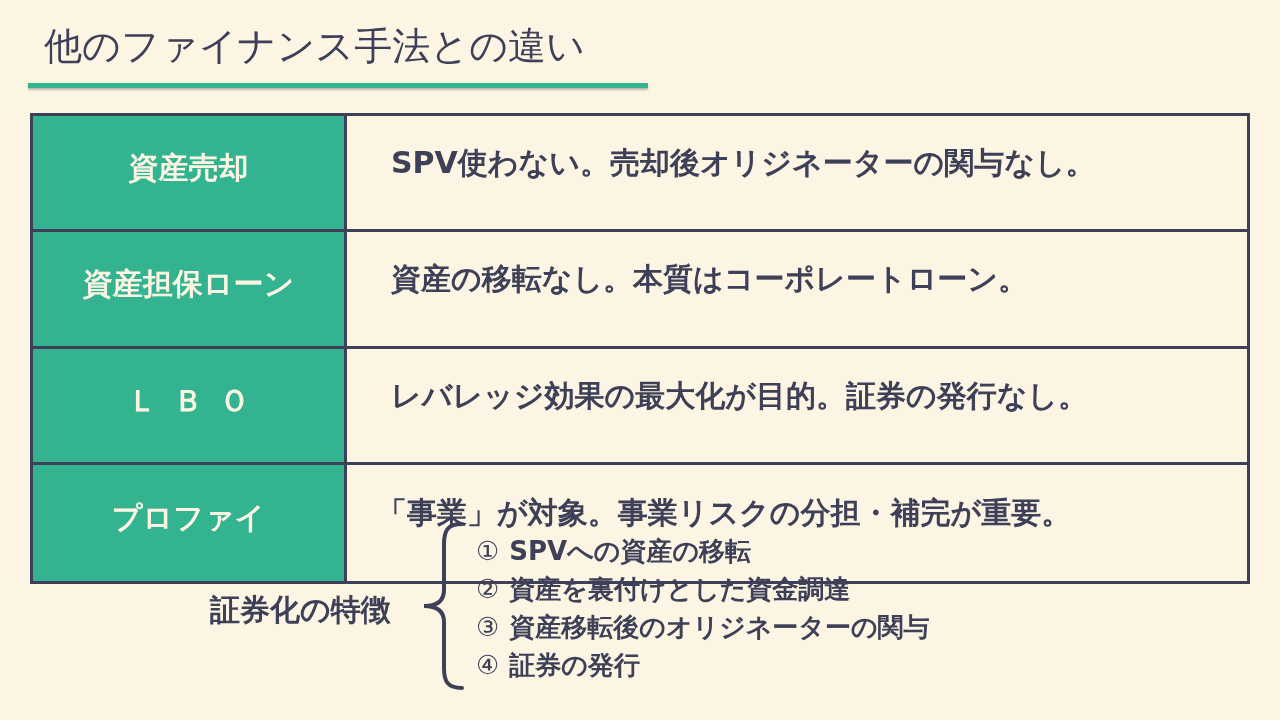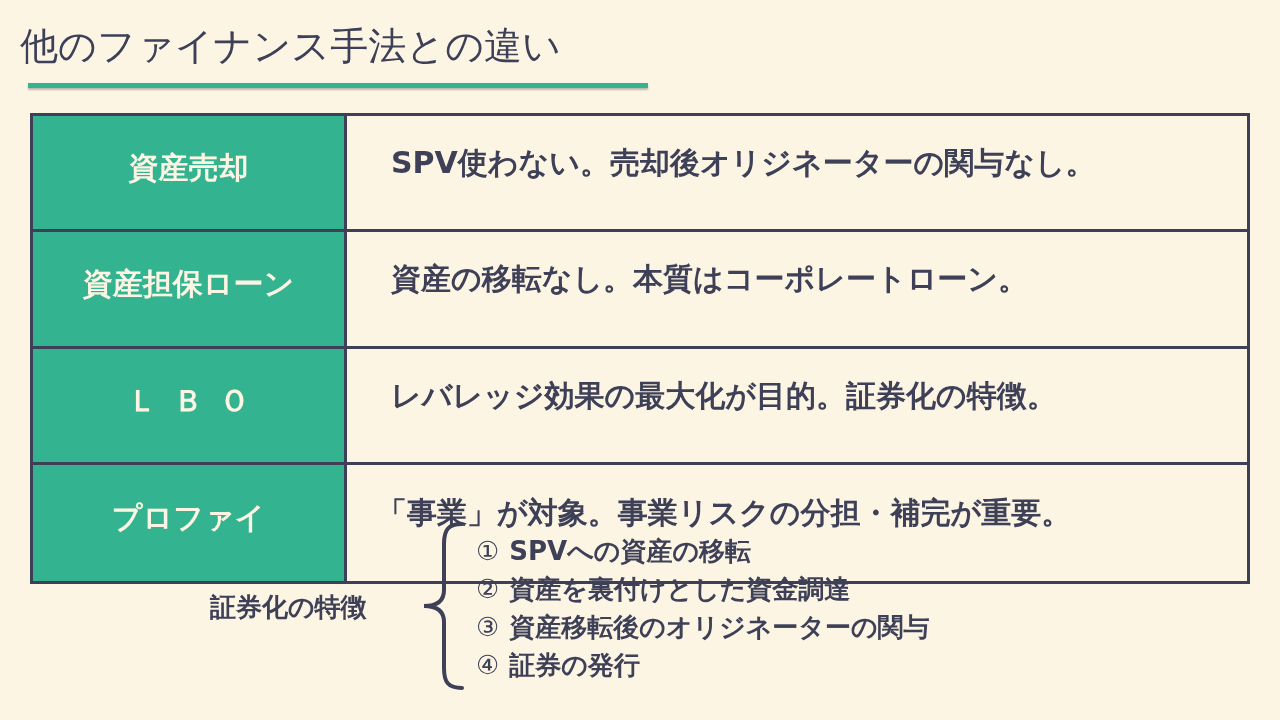--- a/index.html
+++ b/index.html
@@ -4,21 +4,21 @@
   <style>
     * { box-sizing: border-box; margin: 0; padding: 0; }
     html, body { width: 1280px; height: 720px; overflow: hidden; }
     body {
       background: #fdf5e4;
       font-family: "DejaVu Sans", "Liberation Sans", sans-serif;
       color: #3d4057;
       position: relative;
     }
     .title {
-      position: absolute; left: 20px; top: 18px;
+      position: absolute; left: 44px; top: 18px;
       font-size: 38px; font-weight: normal; color: #3d4057;
       letter-spacing: 0px; line-height: 56px;
     }
     .title-rule {
       position: absolute; left: 28px; top: 83px; width: 620px; height: 5px;
       background: #33b38f;
       box-shadow: 0 2px 2px rgba(0,0,0,0.25);
     }
     .table {
       position: absolute; left: 30px; top: 113px; width: 1220px; height: 471px;
@@ -42,21 +42,21 @@
       padding-left: 44px;
       border-bottom: 3px solid #3d4057;
       padding-bottom: 18px;
       white-space: nowrap; overflow: hidden;
     }
     .cell-head.spaced { letter-spacing: 16px; padding-left: 16px; }
     .cell-body.indent-left { padding-left: 30px; border-radius: 14px; }
 
     .feat-label {
       position: absolute; left: 210px; top: 590px;
-      font-size: 26px; font-weight: bold; color: #3d4057;
+      font-size: 30px; font-weight: bold; color: #3d4057;
     }
     .brace {
       position: absolute; left: 418px; top: 520px; width: 50px; height: 172px;
     }
     .feat-list {
       position: absolute; left: 476px; top: 532px;
       list-style: none;
     }
     .feat-list li {
       font-size: 26px; font-weight: bold; color: #3d4057;
@@ -71,21 +71,21 @@
 <div class="title-rule"></div>
 
 <div class="table">
   <div class="cell-head">資産売却</div>
   <div class="cell-body">SPV使わない。売却後オリジネーターの関与なし。</div>
 
   <div class="cell-head">資産担保ローン</div>
   <div class="cell-body">資産の移転なし。本質はコーポレートローン。</div>
 
   <div class="cell-head spaced">ＬＢＯ</div>
-  <div class="cell-body">レバレッジ効果の最大化が目的。証券化の特徴。</div>
+  <div class="cell-body">レバレッジ効果の最大化が目的。証券の発行なし。</div>
 
   <div class="cell-head row-last" style="border-bottom:none">プロファイ</div>
   <div class="cell-body indent-left" style="border-bottom:none">「事業」が対象。事業リスクの分担・補完が重要。</div>
 </div>
 
 <div class="feat-label">証券化の特徴</div>
 
 <svg class="brace" viewBox="0 0 50 172">
   <path d="M44 4 C 30 4, 26 10, 26 24 L 26 70 C 26 80, 20 86, 6 86 C 20 86, 26 92, 26 102 L 26 148 C 26 162, 30 168, 44 168" fill="none" stroke="#3d4057" stroke-width="4" stroke-linecap="round"></path>
 </svg>

